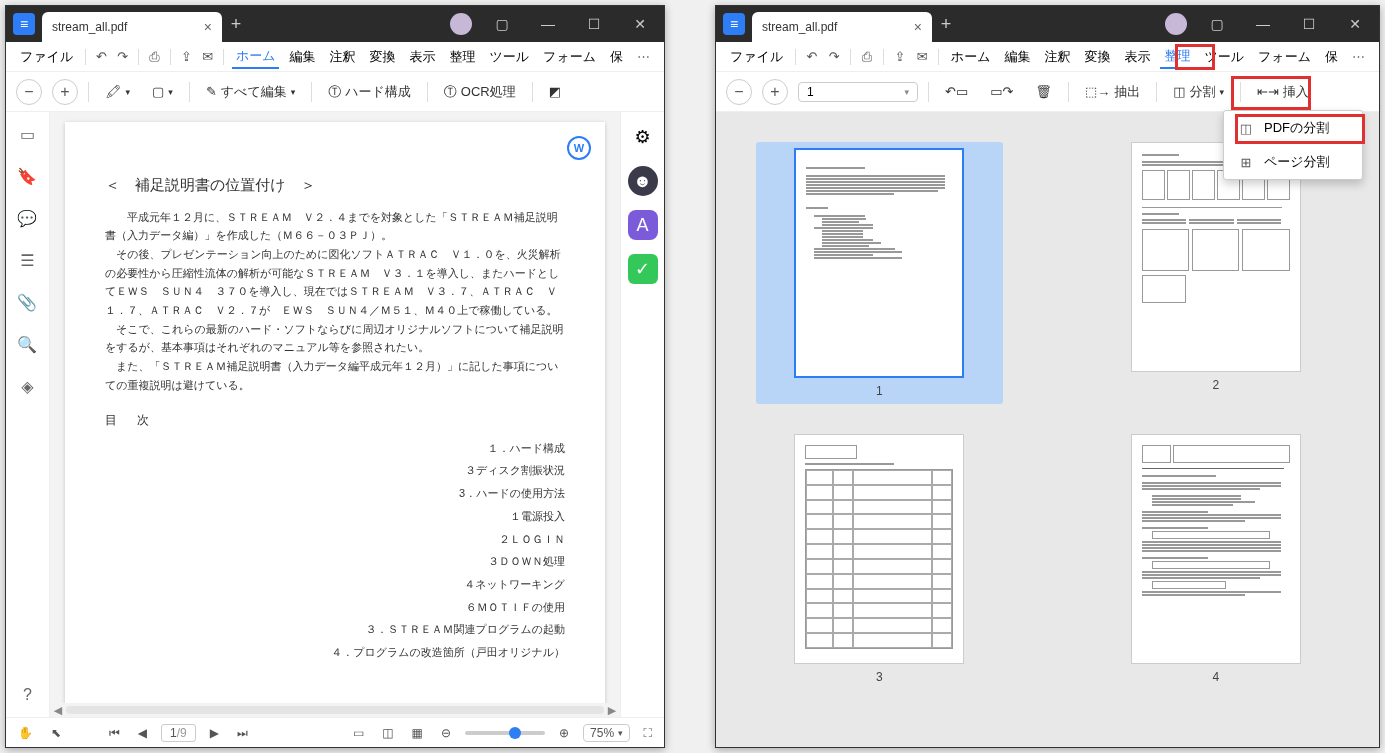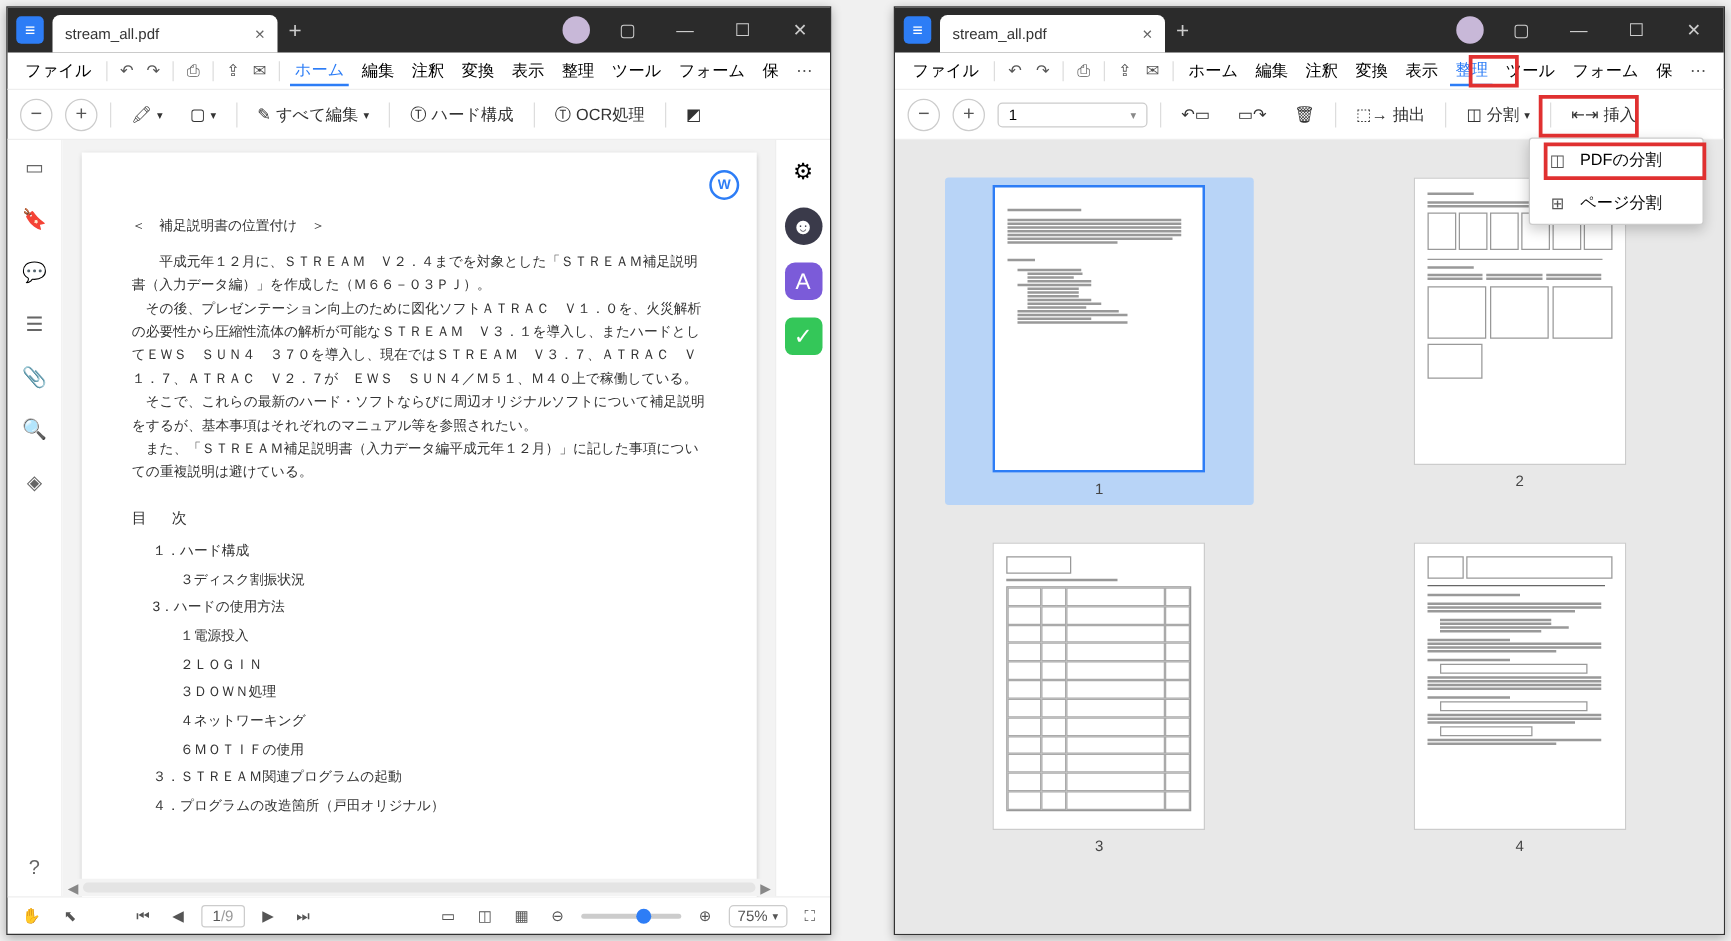--- a/index.html
+++ b/index.html
@@ -40,25 +40,25 @@
 
 .right-sidebar { width: 44px; background: #fff; border-left: 1px solid #eee; display: flex; flex-direction: column; align-items: center; padding-top: 10px; gap: 14px; }
 .rsb-icon { width: 30px; height: 30px; display: flex; align-items: center; justify-content: center; cursor: pointer; border-radius: 6px; font-size: 18px; }
 .rsb-dark { background: #3a3a4a; color: #fff; border-radius: 50%; }
 .rsb-purple { background: #7b5bd9; color: #fff; border-radius: 8px; }
 .rsb-green { background: #34c759; color: #fff; border-radius: 6px; }
 
 .doc-viewport { flex: 1; background: #f3f3f3; overflow: auto; display: flex; justify-content: center; padding: 10px; position: relative; }
 .page { background: #fff; width: 540px; min-height: 680px; box-shadow: 0 1px 4px rgba(0,0,0,.2); padding: 50px 40px; font-size: 11px; line-height: 1.7; color: #333; position: relative; }
 .page .word-badge { position: absolute; right: 14px; top: 14px; width: 24px; height: 24px; background: #fff; border: 2px solid #2d7df6; border-radius: 50%; display: flex; align-items: center; justify-content: center; color: #2d7df6; font-weight: bold; font-size: 11px; }
-.page h3 { font-size: 11px; font-weight: normal; margin-bottom: 10px; }
+.page h3 { font-size: 15px; font-weight: normal; margin-bottom: 10px; }
 .page p { text-indent: 1em; }
 .toc-title { margin-top: 16px; font-size: 12px; letter-spacing: 4px; }
 .toc { margin-top: 8px; padding-left: 1.5em; }
-.toc div { margin: 4px 0; }
+.toc div { margin: 4px 0; text-align: right; }
 .toc .sub { padding-left: 2em; }
 .scrollbar-bottom { position:absolute; bottom:0; left:0; right:0; height:14px; display:flex; align-items:center; background:#f3f3f3;}
 .sb-arrow{width:16px;text-align:center;color:#888;cursor:pointer;font-size:11px;}
 .sb-track{flex:1;height:8px;background:#e4e4e4;border-radius:4px;}
 
 .statusbar { height: 30px; border-top: 1px solid #eee; display: flex; align-items: center; padding: 0 8px; gap: 10px; font-size: 12px; color: #555; }
 .statusbar .sb-btn { cursor: pointer; padding: 2px 4px; }
 .zoom-slider { width: 80px; height: 4px; background: #ccc; border-radius: 2px; position: relative; }
 .zoom-slider .thumb { position: absolute; left: 55%; top: -4px; width: 12px; height: 12px; background: #2d7df6; border-radius: 50%; }
 .pct-box { border: 1px solid #ccc; border-radius: 4px; padding: 1px 6px; display: flex; align-items: center; gap: 4px; }

